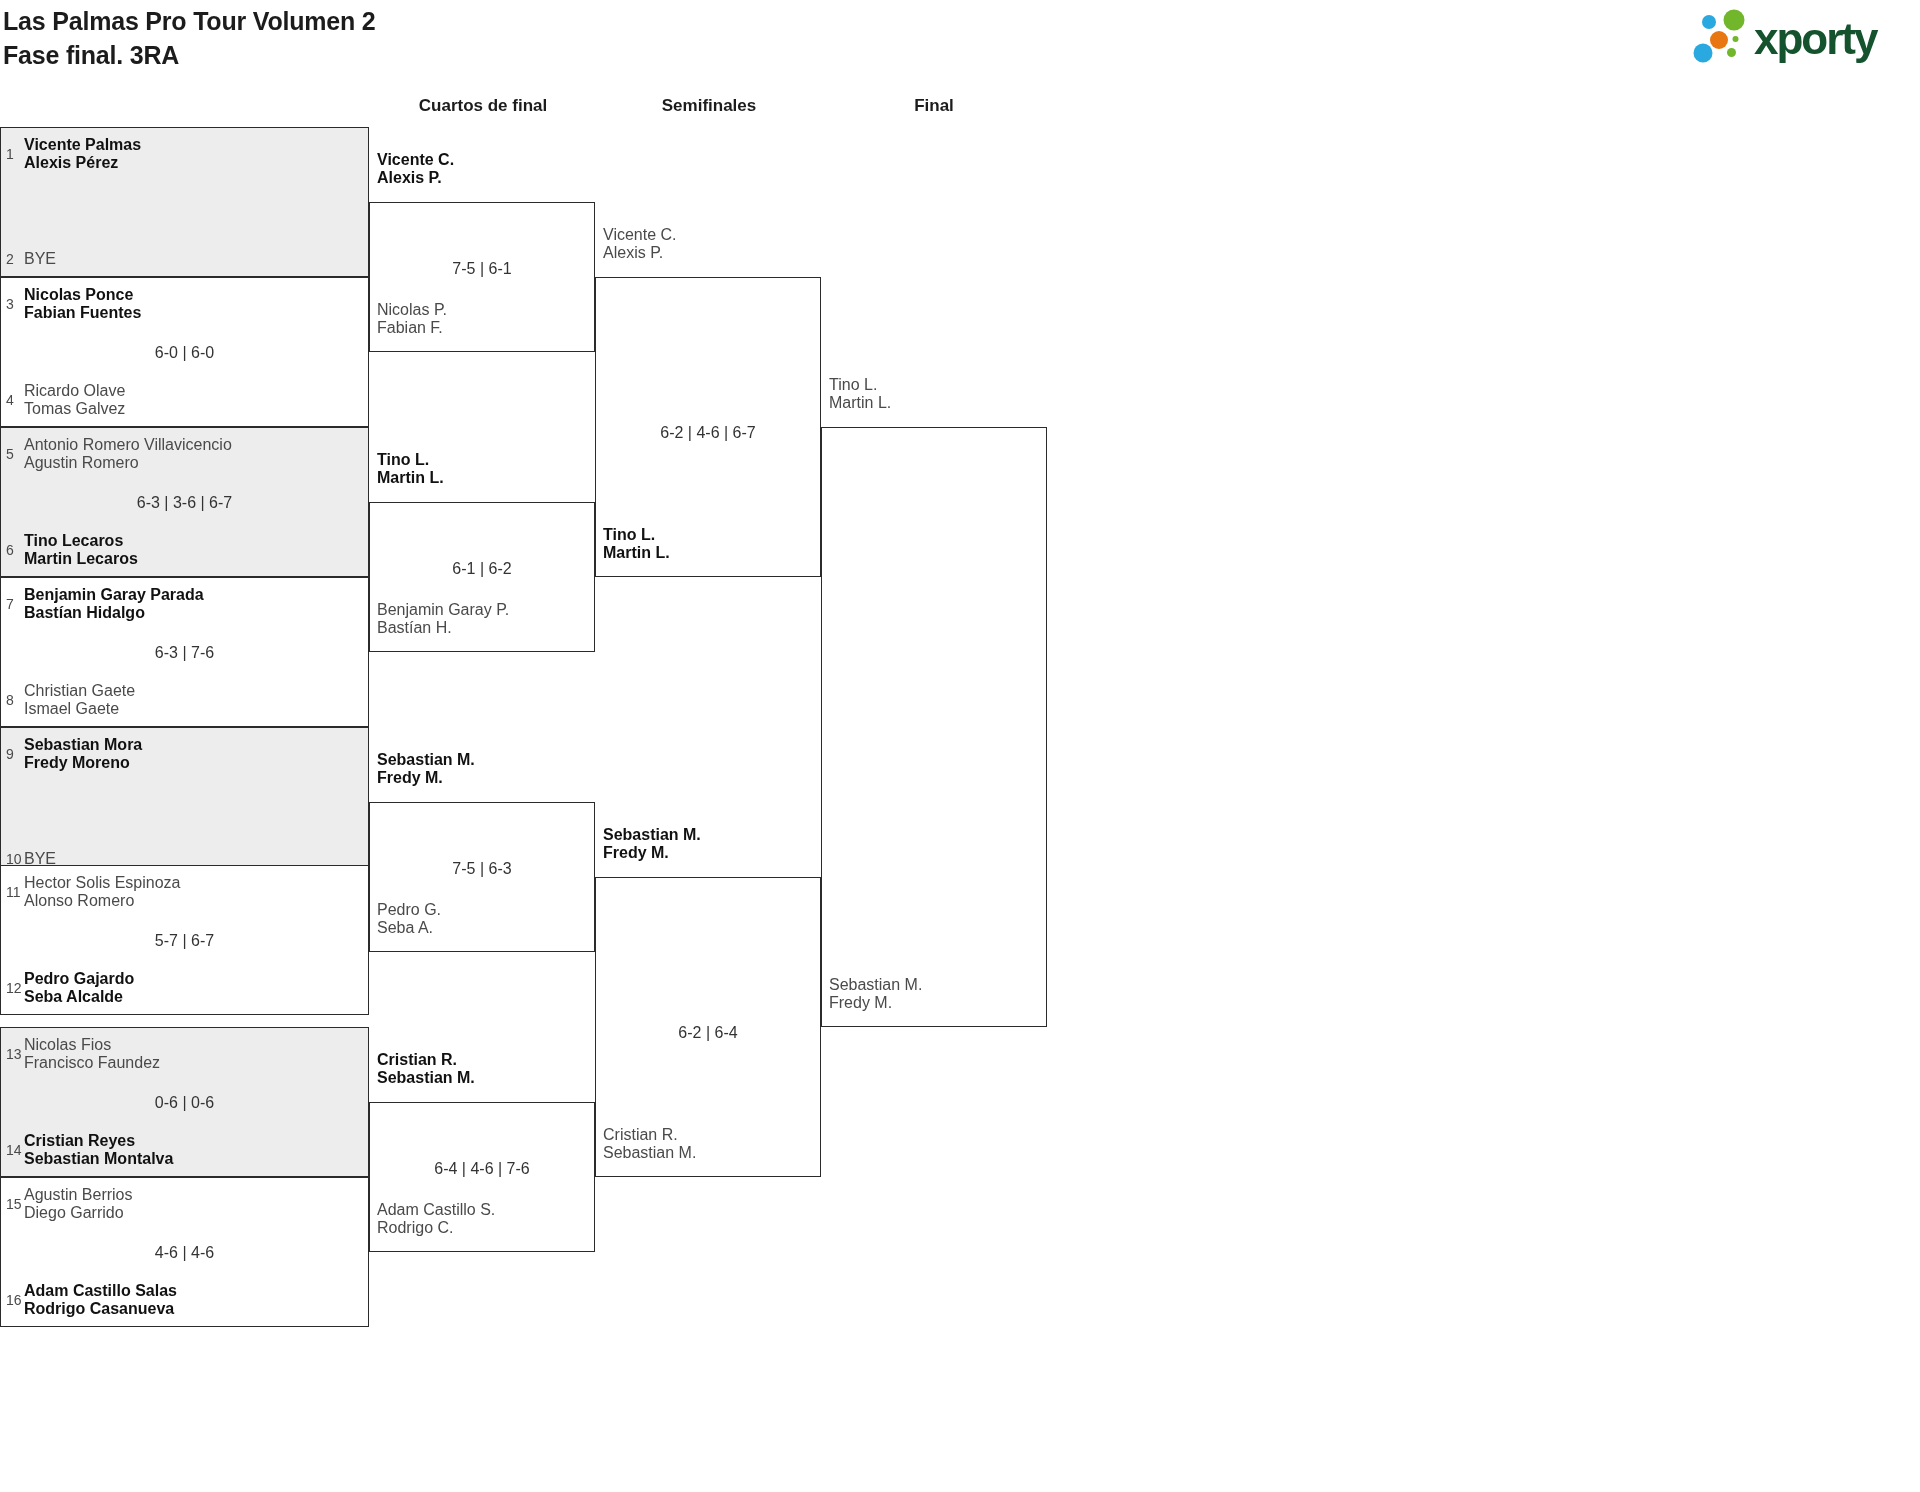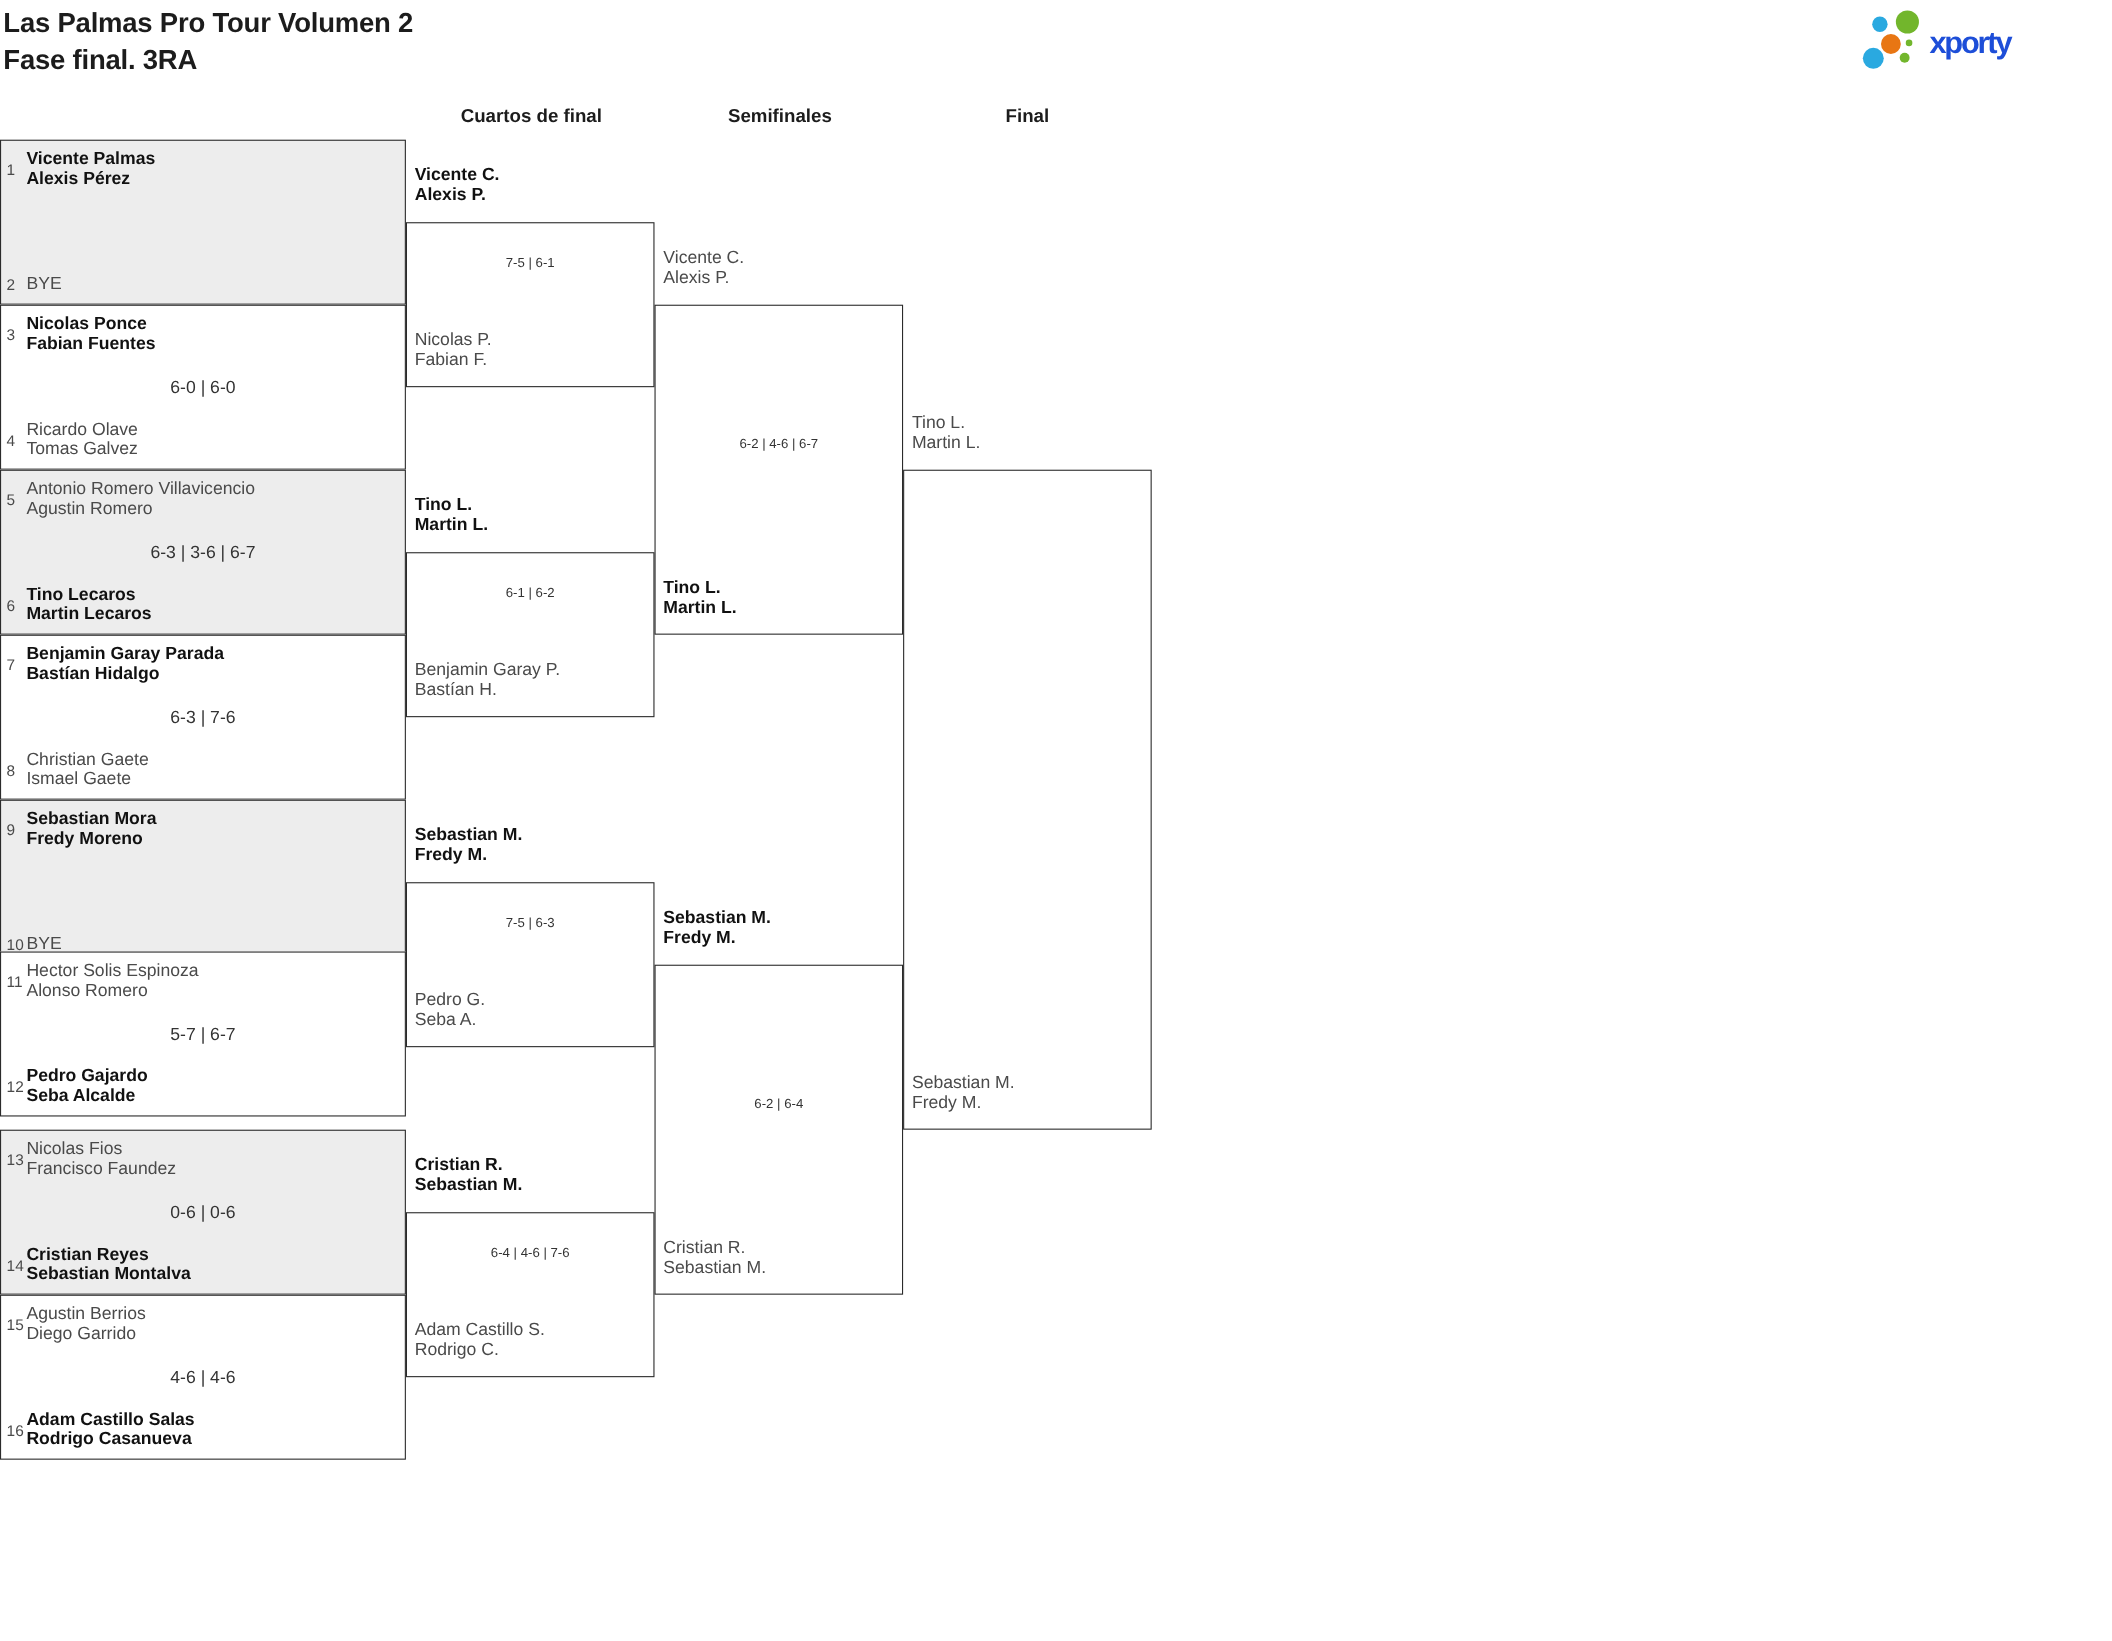--- a/index.html
+++ b/index.html
@@ -15,22 +15,22 @@
   
   .title {
     position: absolute; left: 3px; top: 4px;
     font-size: 25px; line-height: 34px; font-weight: 700;
     color: #1c1c1c; letter-spacing: -0.2px;
   }
   .logo { position: absolute; left: 1688px; top: 4px; width: 230px; height: 64px; }
   .logo svg { position: absolute; left: 0; top: 0; }
   .logo-text {
     position: absolute; left: 66px; top: 12px;
-    font-size: 28px; line-height: 46px; font-weight: 700;
-    color: #1d4ed8; letter-spacing: -2px;
+    font-size: 44px; line-height: 46px; font-weight: 700;
+    color: #14532d; letter-spacing: -2px;
   }
   
   .rhead {
     position: absolute; top: 96px; height: 22px;
     font-size: 17px; font-weight: 700; color: #1c1c1c;
     text-align: center;
   }
   
   .obox {
     position: absolute; left: 0; width: 369px; height: 150px;
@@ -57,21 +57,21 @@
   .alabel {
     position: absolute; left: 7px;
     font-size: 16px; line-height: 18px; color: #4a4a4a; font-weight: 400;
     white-space: nowrap;
   }
   .alabel.winner { color: #111111; font-weight: 700; }
   .alabel.top { top: -52px; }
   .alabel.bot { bottom: 14px; }
   .ascore {
     position: absolute; left: 0; width: 100%;
-    text-align: center; font-size: 12px; color: #333333;
+    text-align: center; font-size: 16px; color: #333333; margin-top: 28px;
   }
   .qbox .ascore { top: 29px; }
   .sbox .ascore { top: 118px; }
 </style>
 </head>
 <body>
 
 <div class="stage">
 
   <div class="title">

